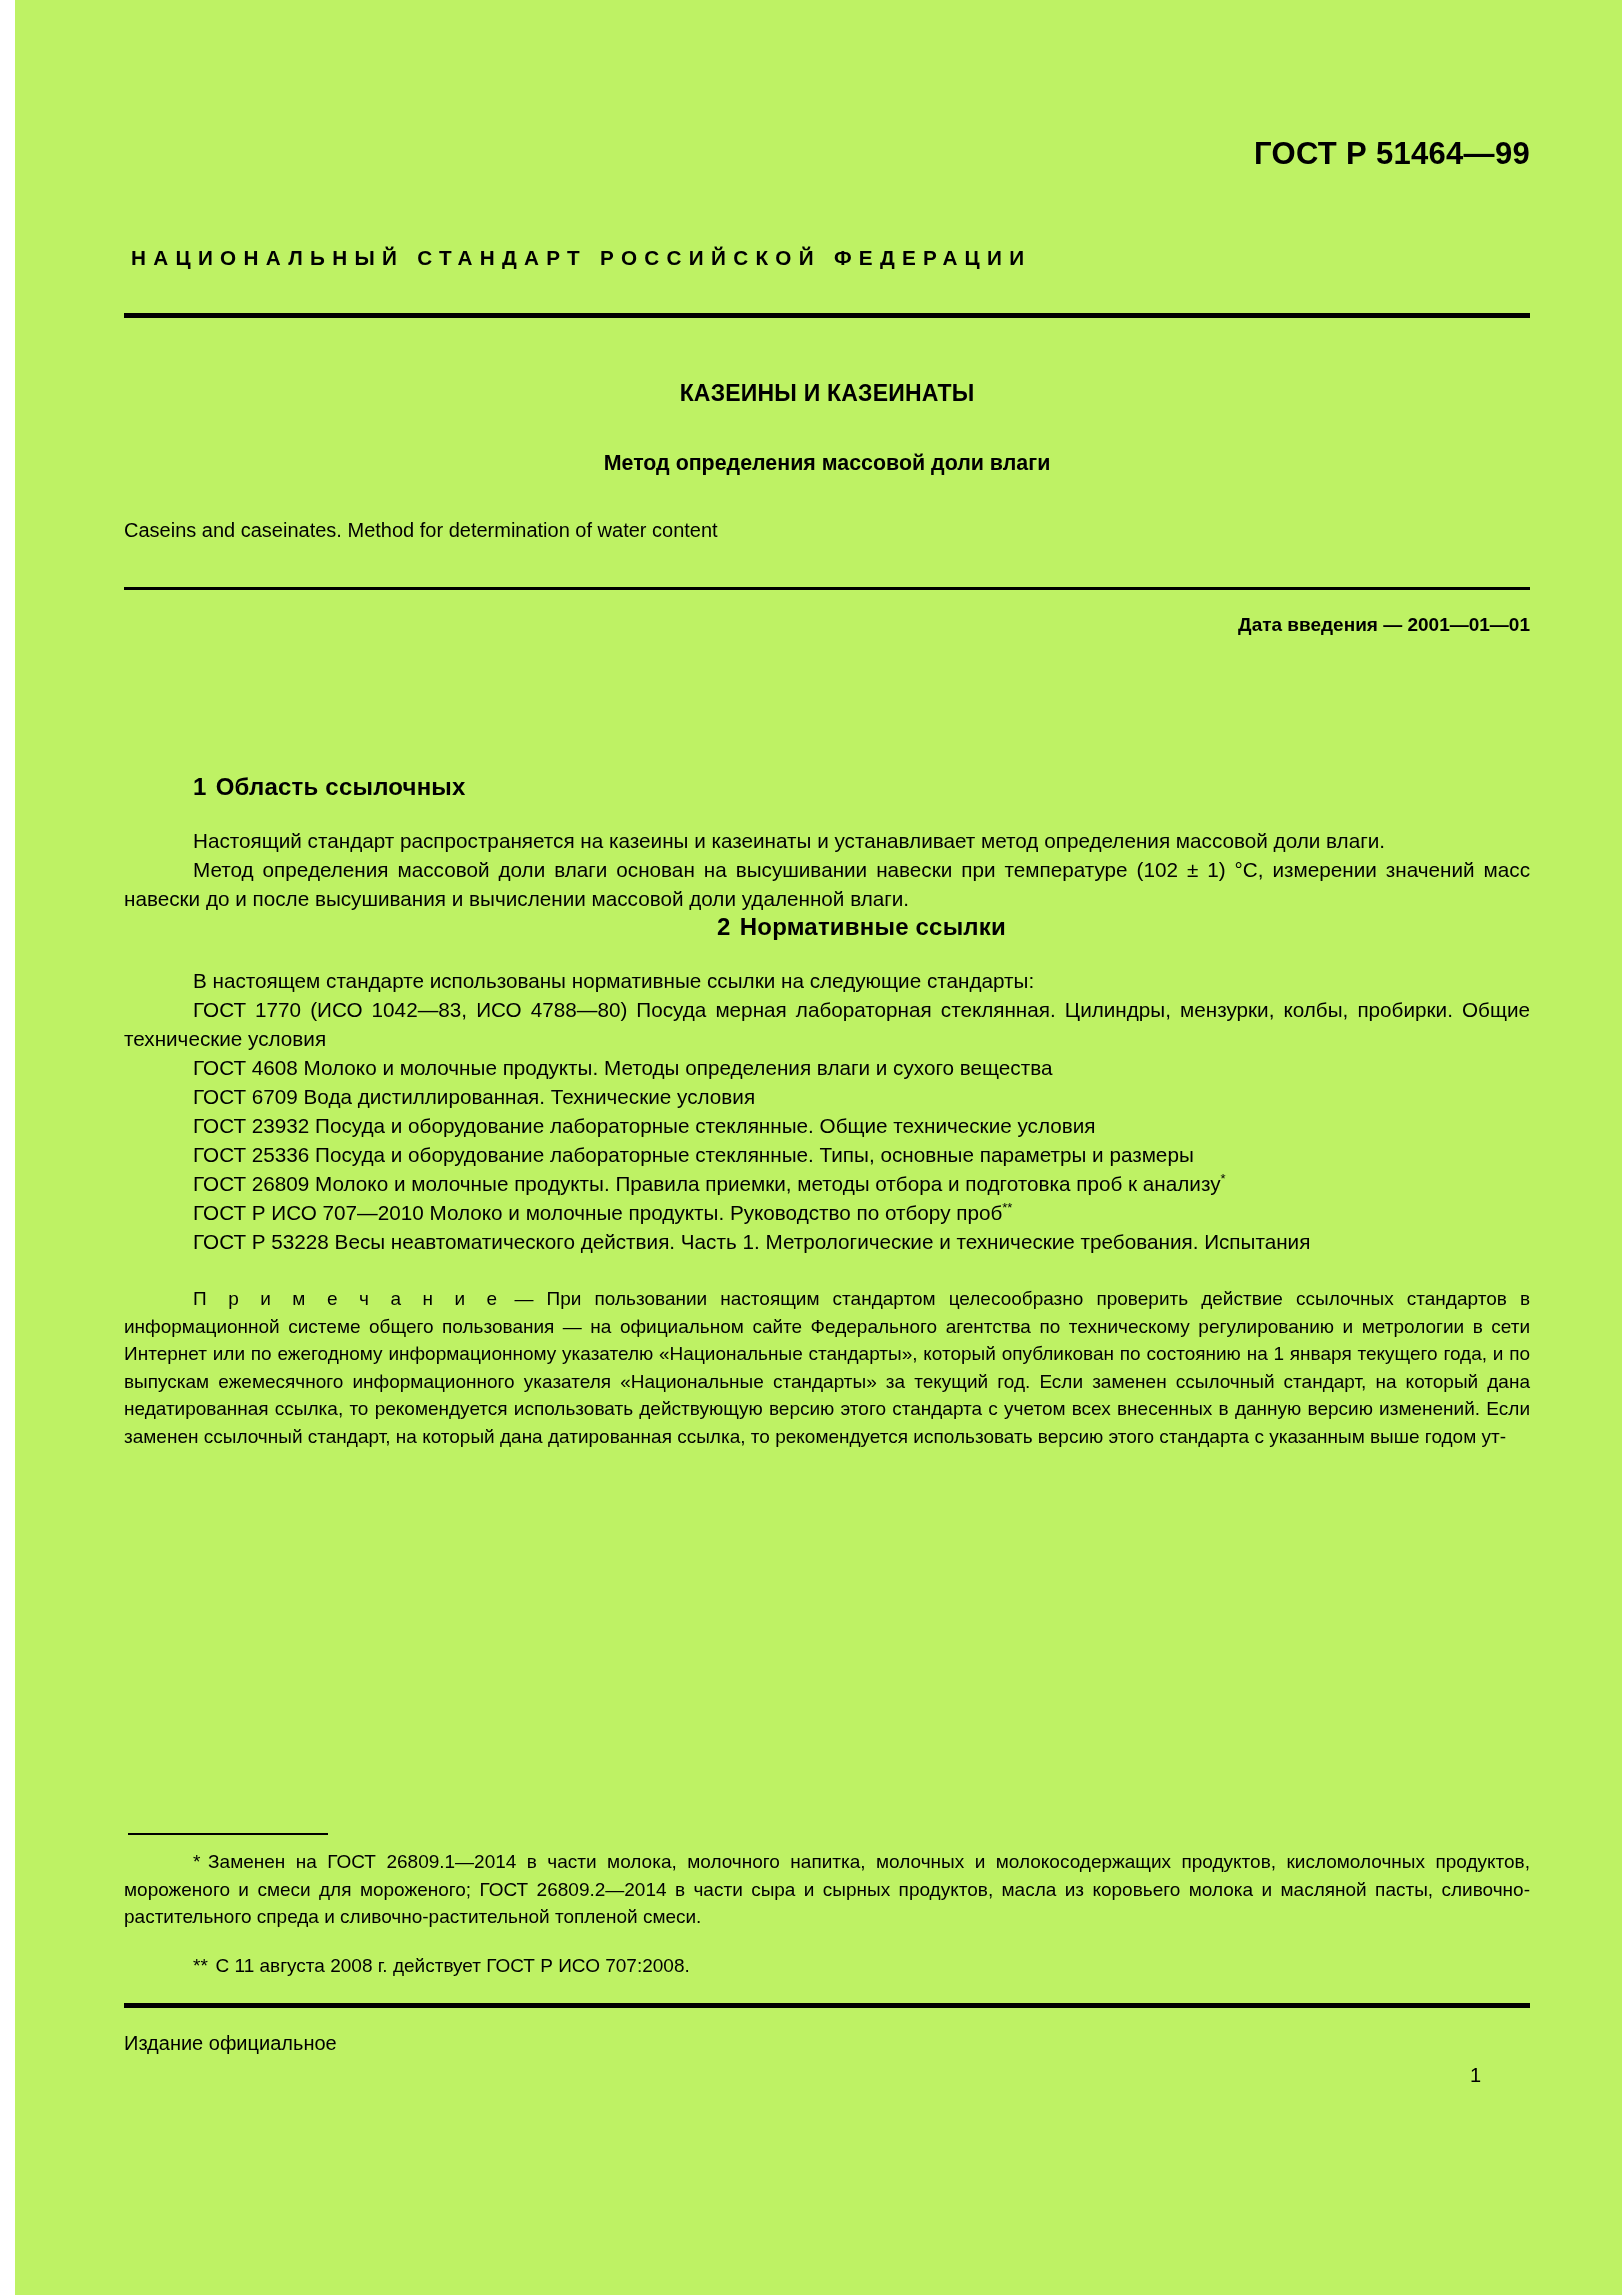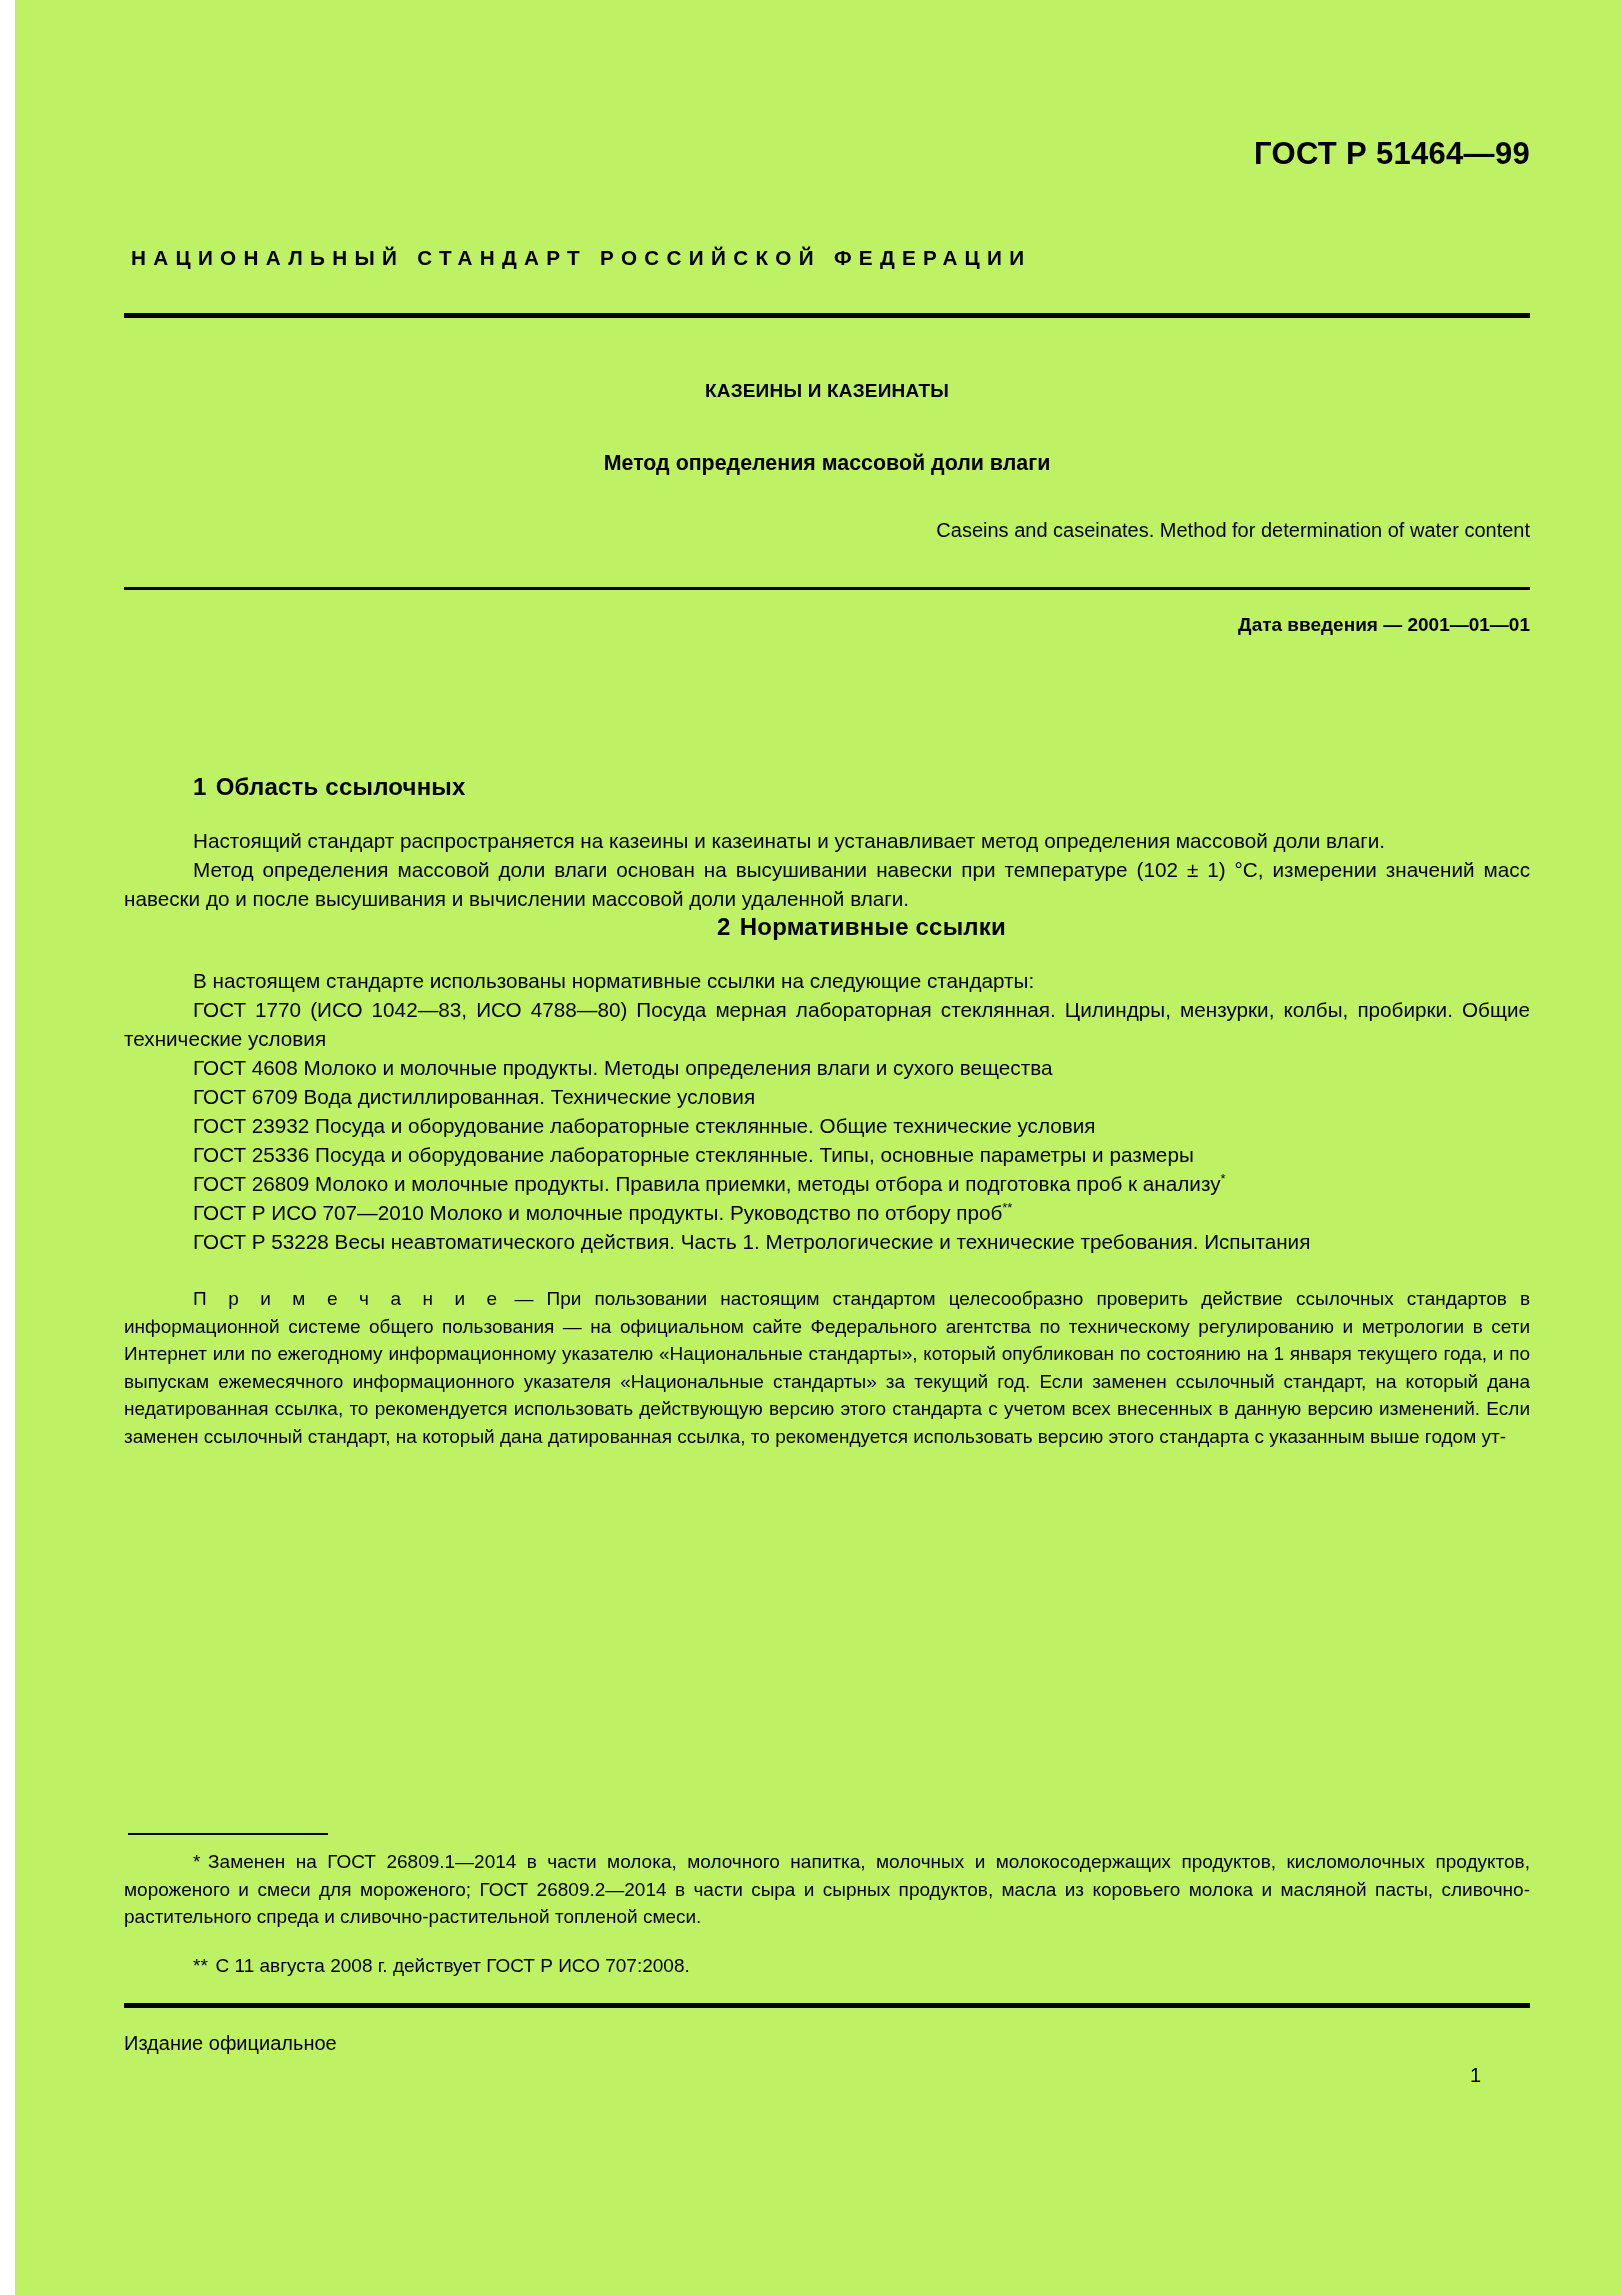--- a/index.html
+++ b/index.html
@@ -53,37 +53,37 @@
     width: 1406px;
     height: 4.6px;
   }
 
   
   .title-main {
     left: 109px;
     top: 380px;
     width: 1406px;
     text-align: center;
-    font-size: 19px;
+    font-size: 23px;
     font-weight: bold;
     letter-spacing: 0.2px;
   }
   .title-sub {
     left: 109px;
     top: 451px;
     width: 1406px;
     text-align: center;
     font-size: 21.4px;
     font-weight: bold;
   }
   .title-en {
     left: 109px;
     top: 519px;
     width: 1406px;
-    text-align: right;
+    text-align: left;
     font-size: 20px;
     font-weight: normal;
   }
   .rule-second {
     left: 109px;
     top: 587px;
     width: 1406px;
     height: 3.1px;
   }
   .intro-date {

